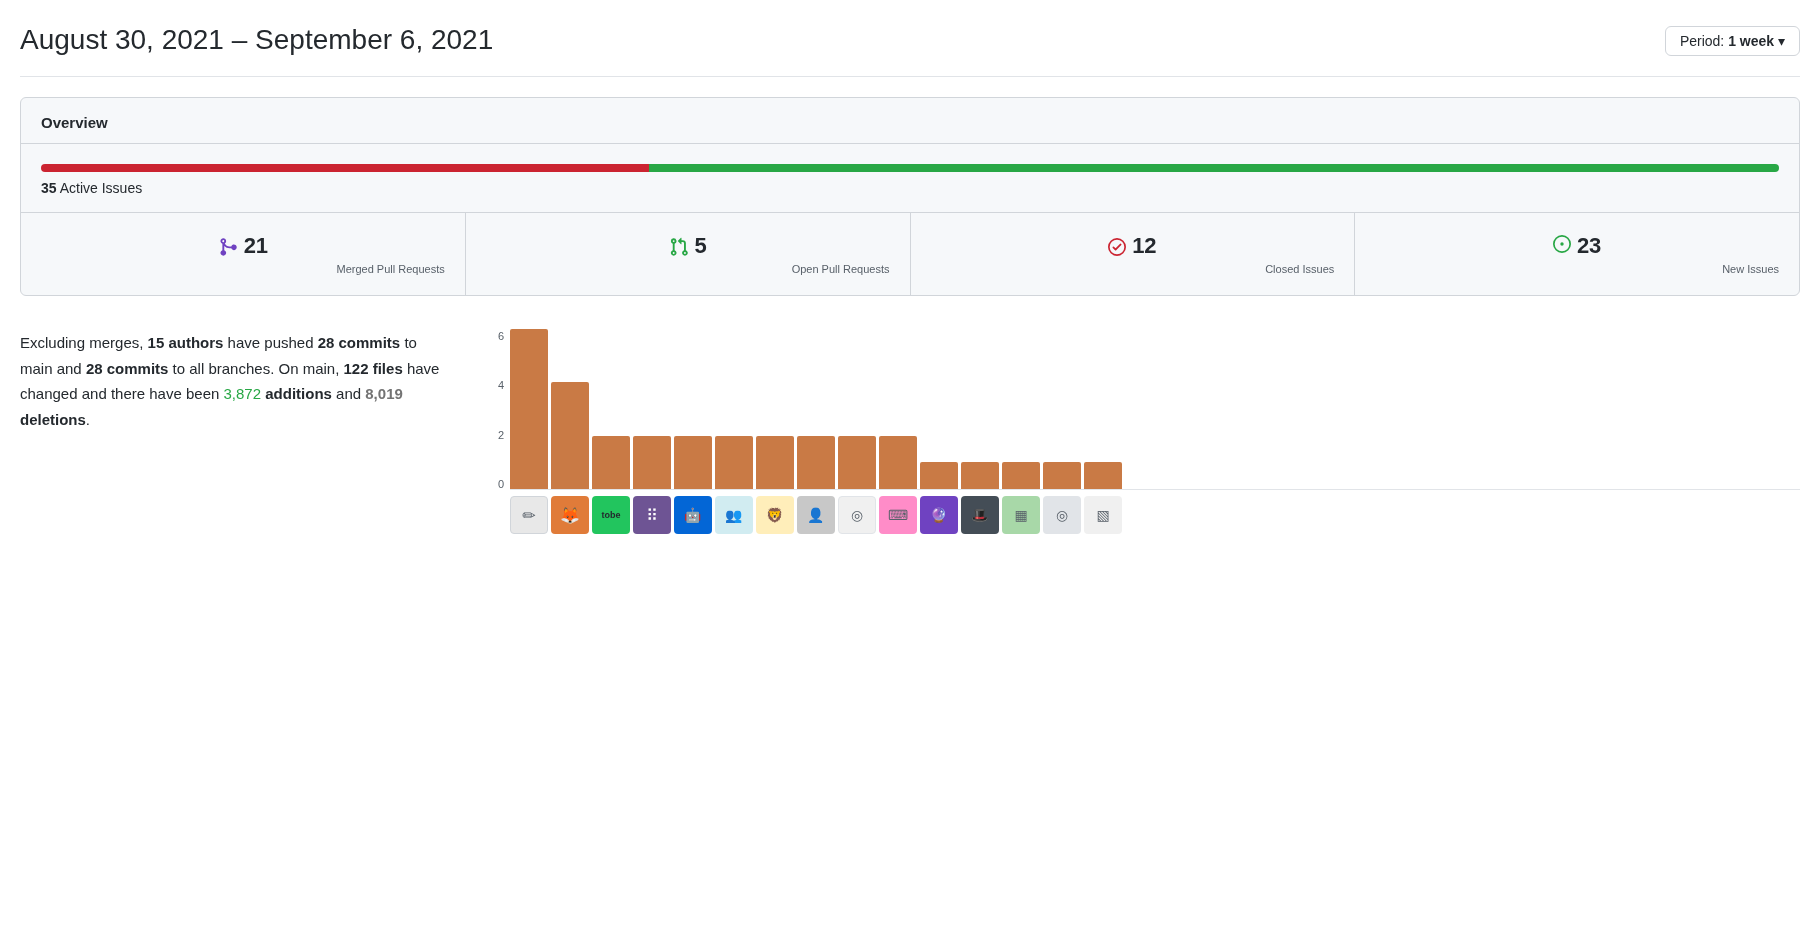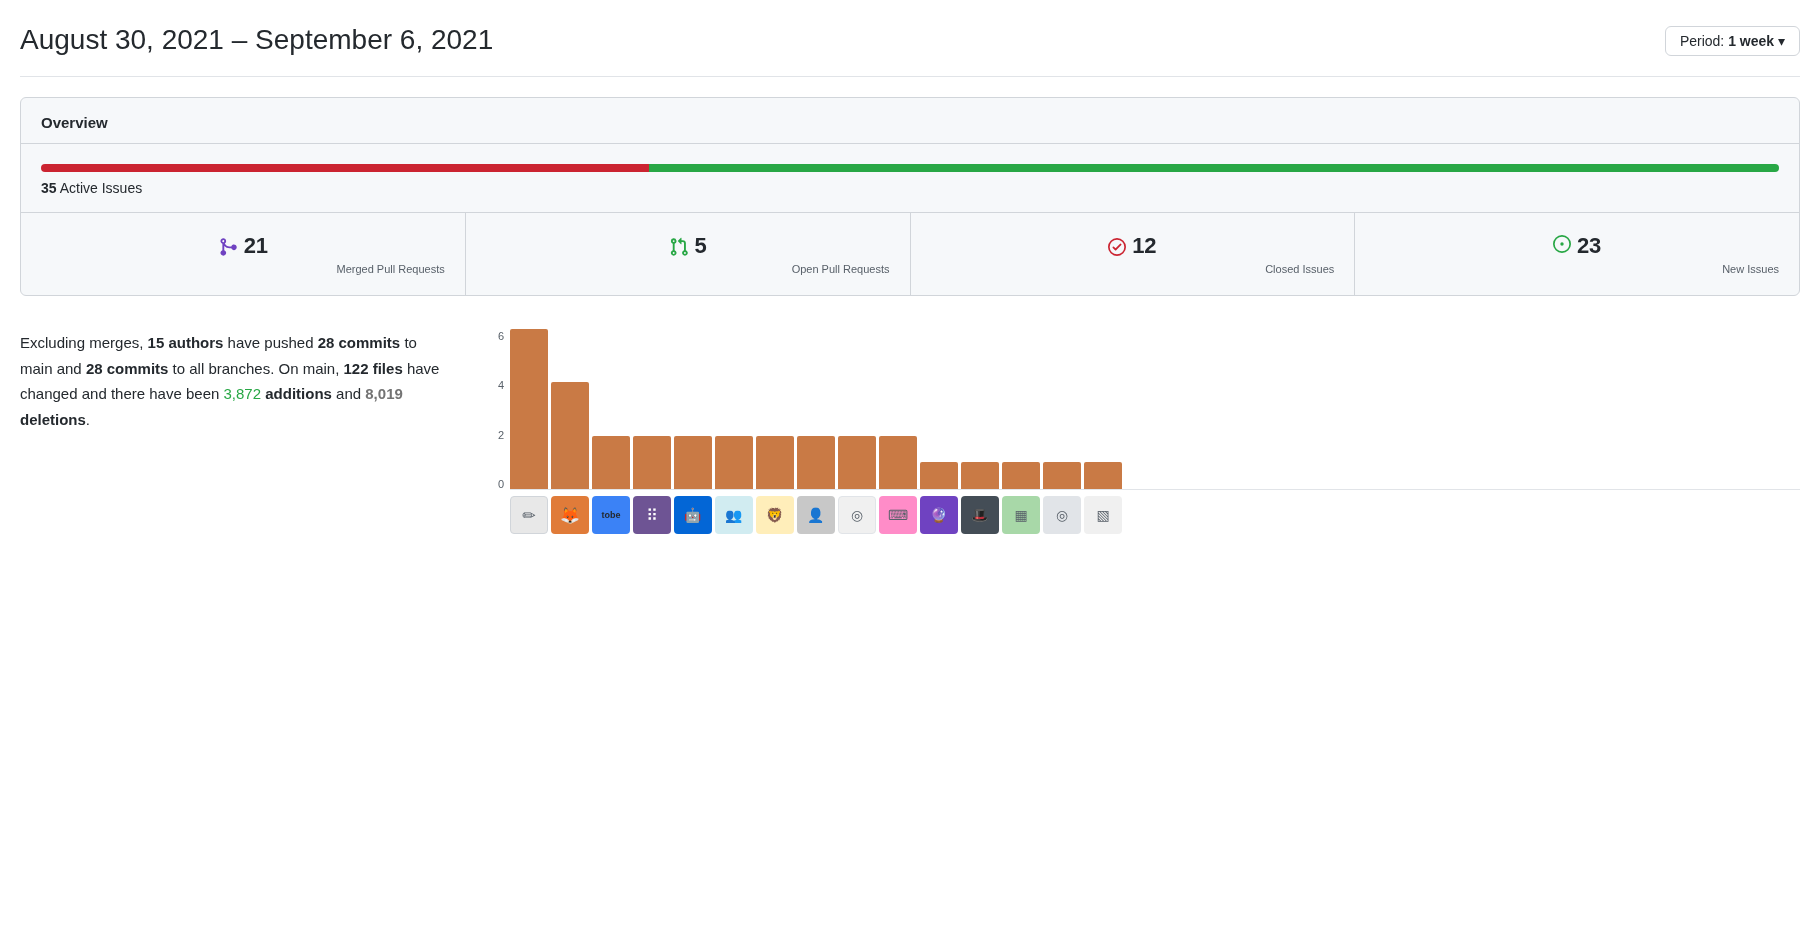--- a/index.html
+++ b/index.html
@@ -284,21 +284,21 @@
         <div class="bar-item" style="height: 53px"></div>
         <div class="bar-item" style="height: 27px"></div>
         <div class="bar-item" style="height: 27px"></div>
         <div class="bar-item" style="height: 27px"></div>
         <div class="bar-item" style="height: 27px"></div>
         <div class="bar-item" style="height: 27px"></div>
       </div>
       <div class="avatars-row">
         <div class="avatar" style="background:#e8e8e8; border:1px solid #d1d5da; font-size:16px;">✏</div>
         <div class="avatar" style="background:#e07b39; color:white; font-size:16px;">🦊</div>
-        <div class="avatar" style="background:#3b82f6; font-size:9px; color:#24292e; font-weight:600;">tobe</div>
+        <div class="avatar" style="background:#22c55e; font-size:9px; color:#24292e; font-weight:600;">tobe</div>
         <div class="avatar" style="background:#6e5494; color:white; font-size:16px;">⠿</div>
         <div class="avatar" style="background:#0366d6; color:white; font-size:14px;">🤖</div>
         <div class="avatar" style="background:#d1ecf1; font-size:14px;">👥</div>
         <div class="avatar" style="background:#ffeeba; font-size:14px;">🦁</div>
         <div class="avatar" style="background:#c8c8c8; font-size:14px;">👤</div>
         <div class="avatar" style="background:#f0f0f0; border:1px solid #e1e4e8; font-size:14px;">◎</div>
         <div class="avatar" style="background:#ff8cc8; font-size:14px;">⌨</div>
         <div class="avatar" style="background:#6f42c1; color:white; font-size:14px;">🔮</div>
         <div class="avatar" style="background:#444d56; color:white; font-size:14px;">🎩</div>
         <div class="avatar" style="background:#a8d8a8; font-size:14px;">▦</div>

